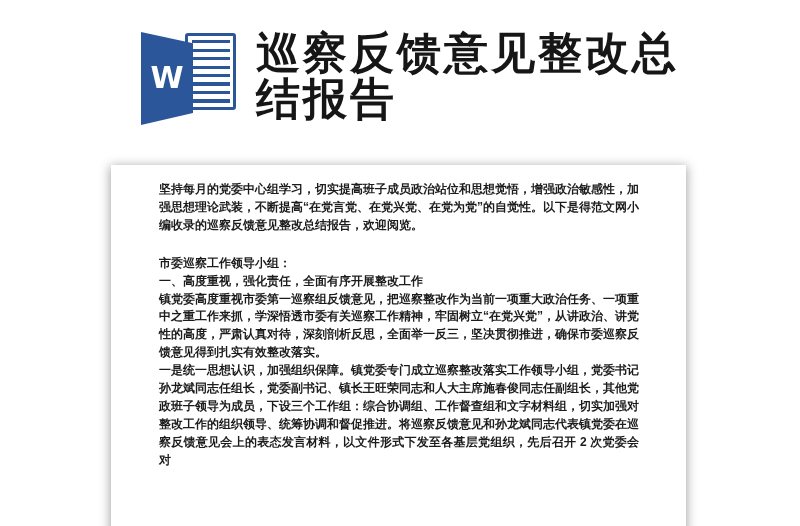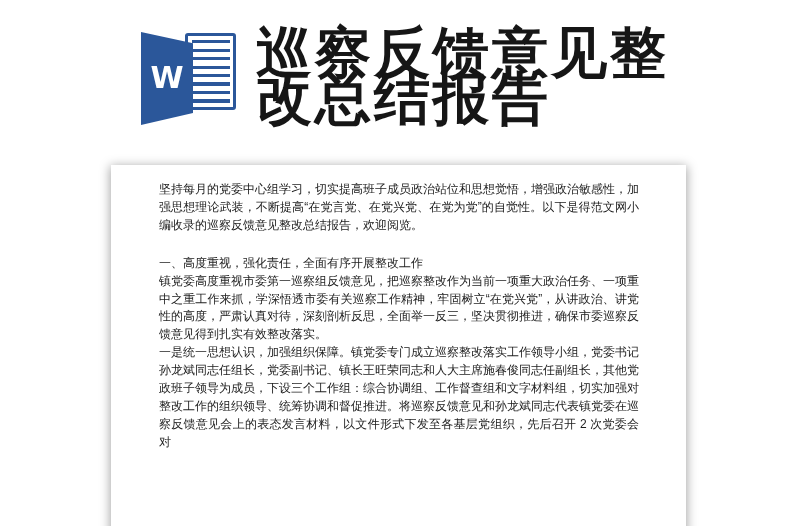--- a/index.html
+++ b/index.html
@@ -45,21 +45,21 @@
     font-family: "DejaVu Sans", sans-serif;
     font-weight: bold;
     font-size: 30px;
     line-height: 1;
     transform: translatey(-1px);
   }
 
   .page-title {
     position: absolute; left: 256px; top: 30px;
     width: 434px;
-    font-size: 56px;
+    font-size: 44px;
     line-height: 46px;
     font-weight: 700;
     letter-spacing: 3px;
     color: #161616;
     text-align: left;
   }
 
   
   .doc-page {
     position: absolute;
@@ -70,23 +70,24 @@
     background: #ffffff;
     box-shadow: 0 2px 10px 1px rgba(0,0,0,0.35);
   }
   .doc-page p {
     margin: 0;
     font-size: 12px;
     line-height: 17.9px;
     color: #1c1c1c;
     text-align: justify;
     word-break: break-all;
+    font-weight: bold;
   }
   .doc-page p.para-gap { margin-bottom: 20px; }
-  .doc-page p.bold { font-weight: 400; }
+  .doc-page p.bold { font-weight: 700; }
 </style>
 </head>
 <body>
 
 <div class="stage">
 
   <div class="header">
 
     <div class="word-icon">
       <div class="doc-sheet">
@@ -96,18 +97,19 @@
         <span class="w-letter">W</span>
       </div>
     </div>
 
     <div class="page-title">巡察反馈意见整改总结报告</div>
 
   </div>
 
   <div class="doc-page">
     <p class="para-gap">坚持每月的党委中心组学习，切实提高班子成员政治站位和思想觉悟，增强政治敏感性，加强思想理论武装，不断提高“在党言党、在党兴党、在党为党”的自觉性。以下是得范文网小编收录的巡察反馈意见整改总结报告，欢迎阅览。</p>
+    <p>市委巡察工作领导小组：</p>
     <p class="bold">一、高度重视，强化责任，全面有序开展整改工作</p>
     <p>镇党委高度重视市委第一巡察组反馈意见，把巡察整改作为当前一项重大政治任务、一项重中之重工作来抓，学深悟透市委有关巡察工作精神，牢固树立“在党兴党”，从讲政治、讲党性的高度，严肃认真对待，深刻剖析反思，全面举一反三，坚决贯彻推进，确保市委巡察反馈意见得到扎实有效整改落实。</p>
     <p>一是统一思想认识，加强组织保障。镇党委专门成立巡察整改落实工作领导小组，党委书记孙龙斌同志任组长，党委副书记、镇长王旺荣同志和人大主席施春俊同志任副组长，其他党政班子领导为成员，下设三个工作组：综合协调组、工作督查组和文字材料组，切实加强对整改工作的组织领导、统筹协调和督促推进。将巡察反馈意见和孙龙斌同志代表镇党委在巡察反馈意见会上的表态发言材料，以文件形式下发至各基层党组织，先后召开 2 次党委会对</p>
   </div>
 
 </div>
 
 </body></html>

